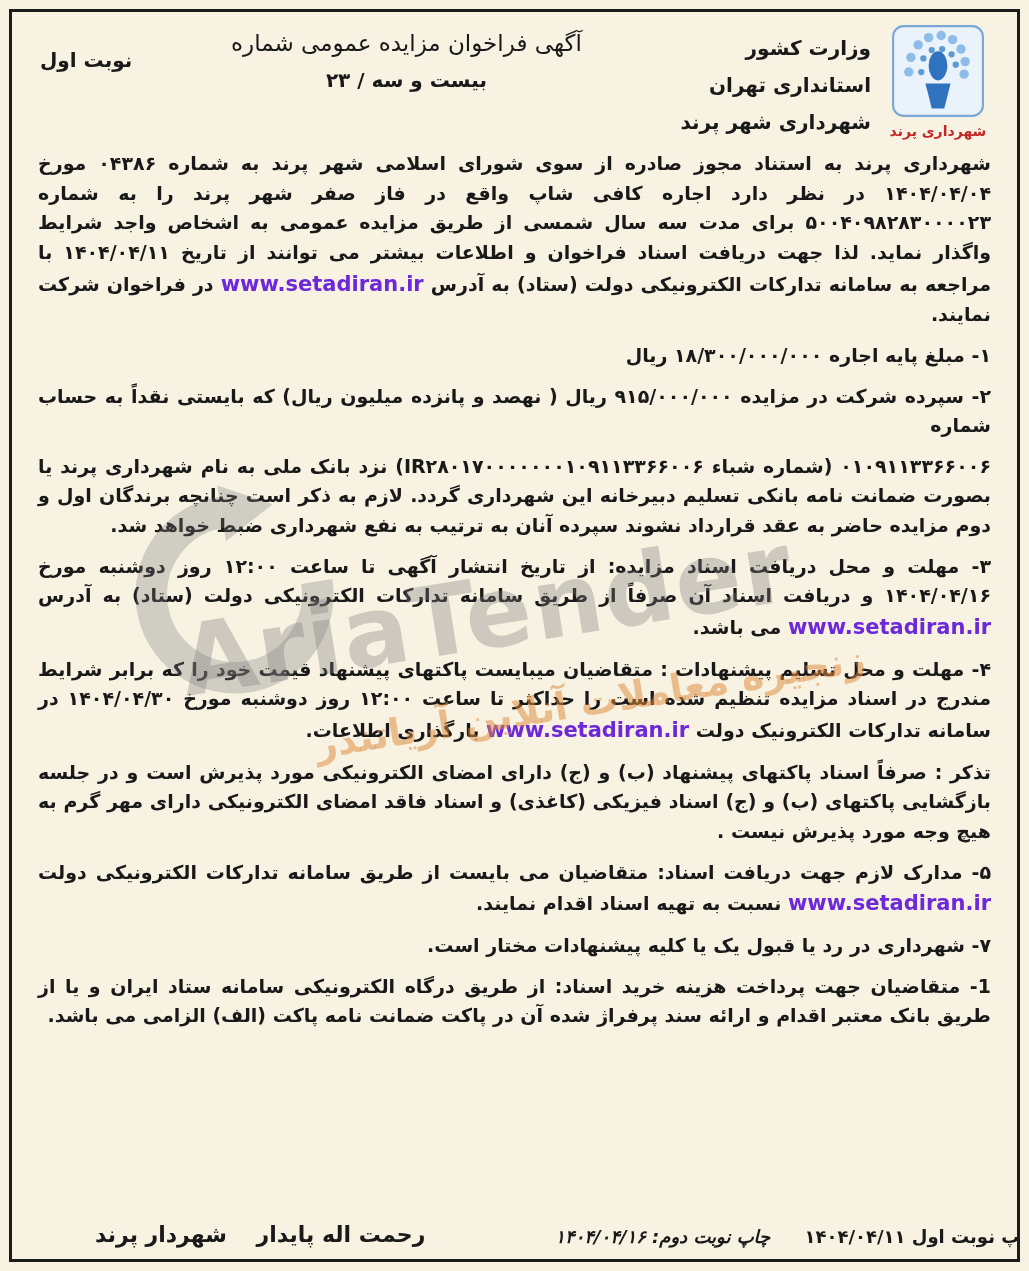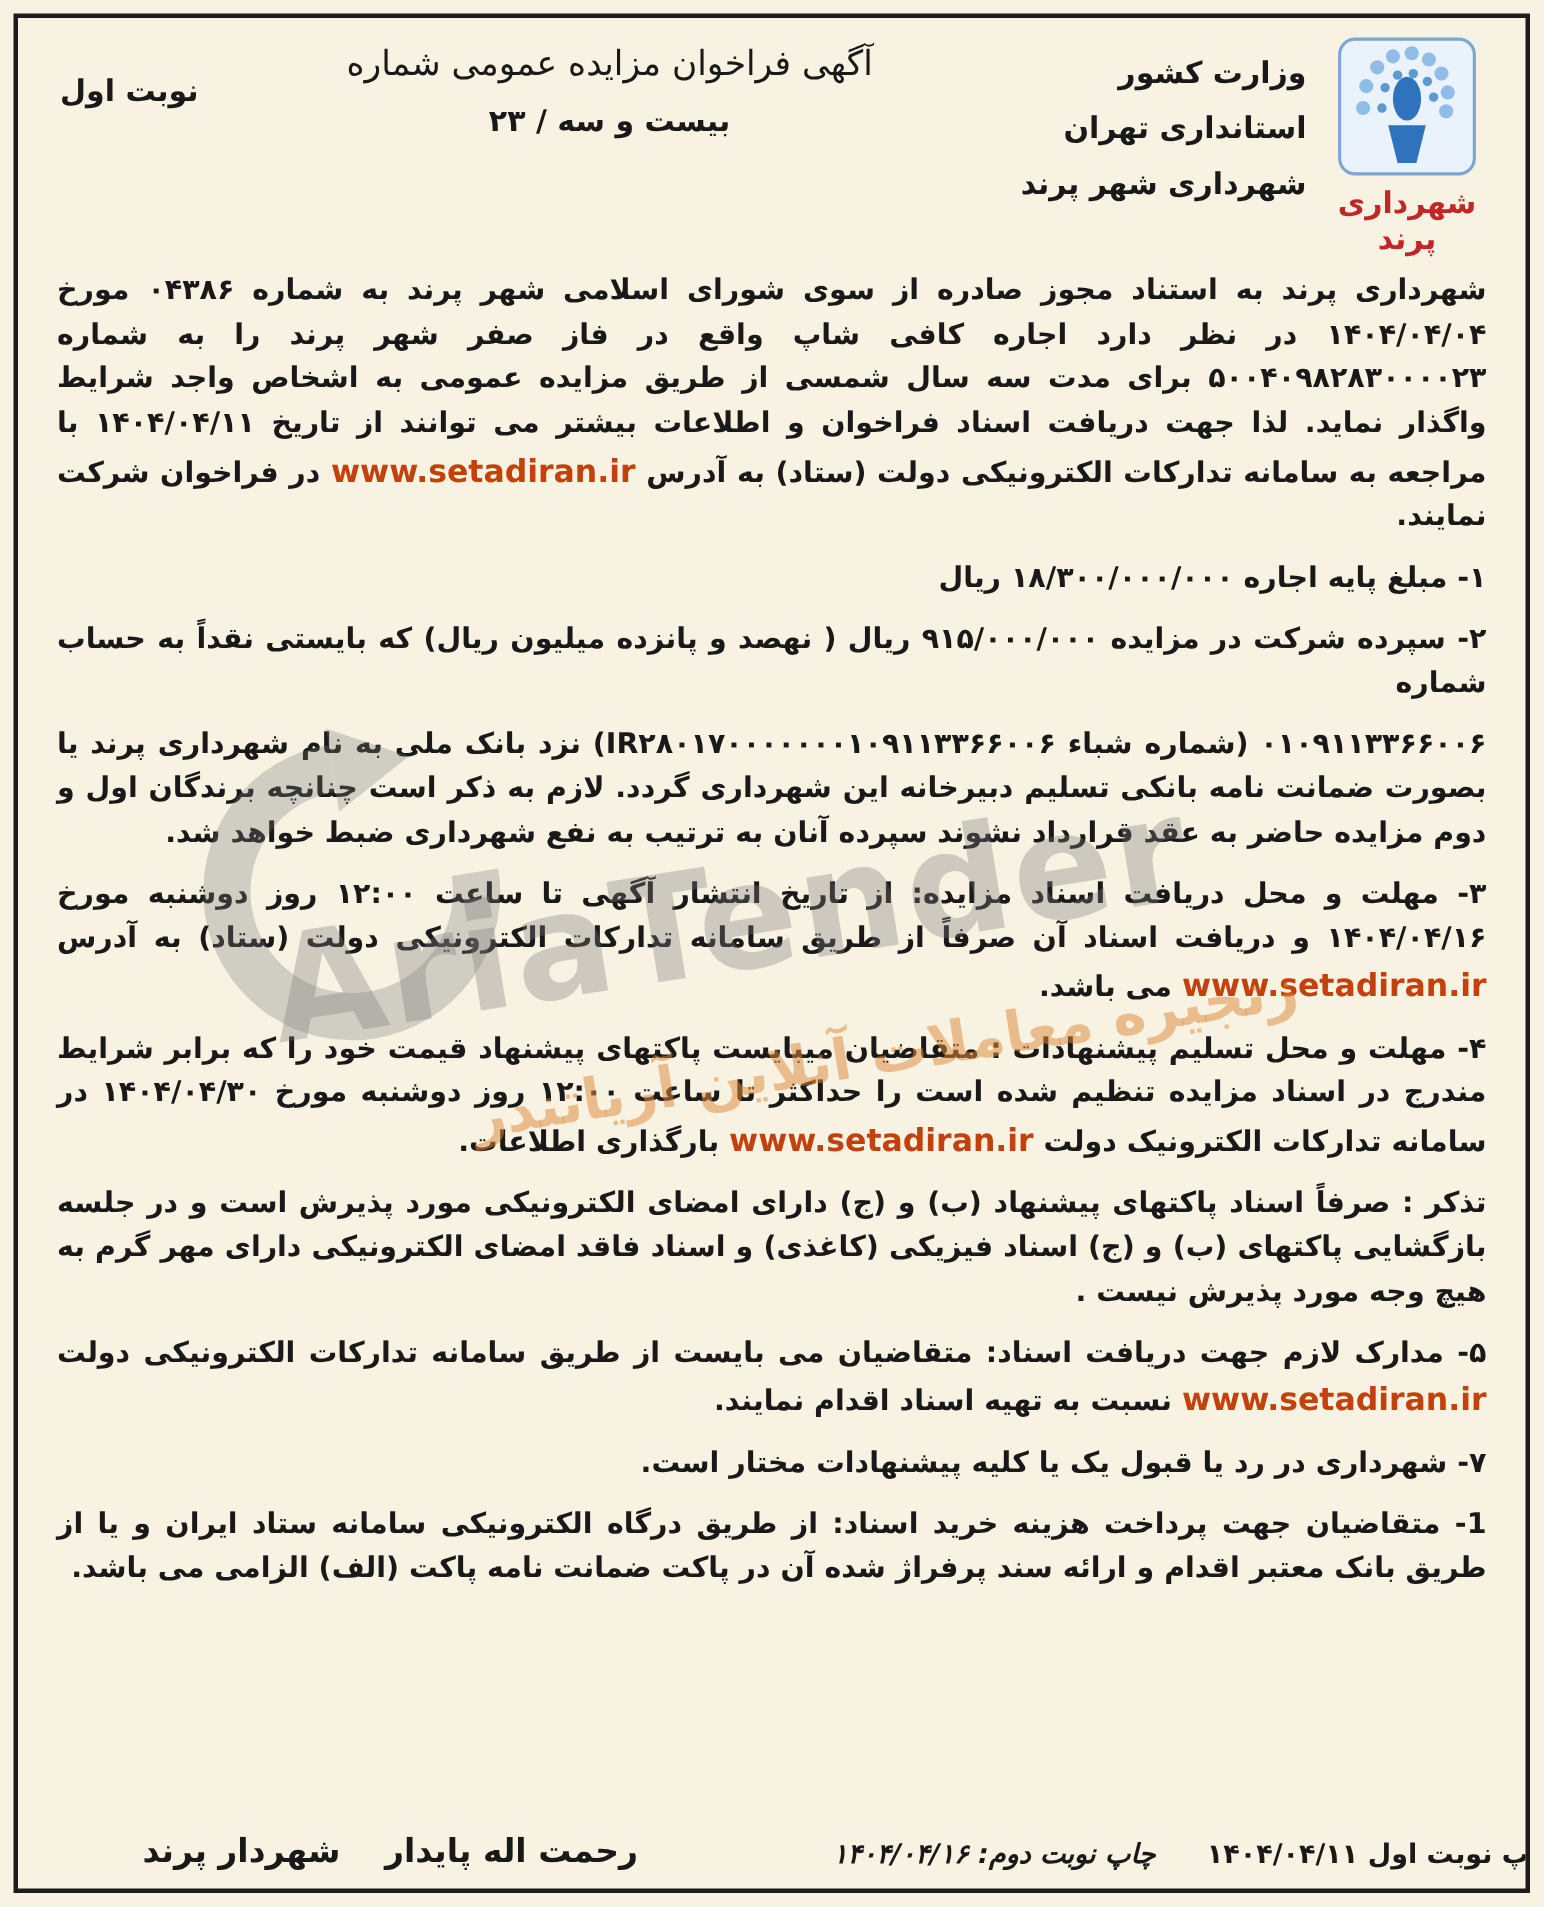--- a/index.html
+++ b/index.html
@@ -16,37 +16,37 @@
     border: 3px solid #1c1c1c;
     padding: 12px 26px 10px;
     display: flex; flex-direction: column;
     overflow: hidden;
     direction: rtl;
     background: transparent;
   }
   
   .header { display: flex; align-items: flex-start; gap: 14px; margin-bottom: 8px; }
   .logo-block { flex: 0 0 auto; width: 106px; text-align: center; }
-  .logo-caption { color: #c22727; font-weight: bold; font-size: 20px; margin-top: 1px; }
+  .logo-caption { color: #c22727; font-weight: bold; font-size: 14px; margin-top: 1px; }
   .org-lines { flex: 0 0 auto; font-size: 20px; font-weight: bold; line-height: 1.85; padding-top: 6px; min-width: 160px; }
   .title-block { flex: 1 1 auto; text-align: center; padding-top: 6px; }
   .title-l1 { font-size: 23px; font-weight: normal; white-space: nowrap; }
   .title-l2 { font-size: 20px; font-weight: bold; direction: ltr; margin-top: 12px; }
   .edition { flex: 0 0 auto; font-size: 20px; font-weight: bold; padding-top: 24px; padding-left: 2px; white-space: nowrap; }
   
   main { flex: 1 1 auto; position: relative; z-index: 1; }
   p.para {
     margin: 0 0 11px;
     font-size: 19px; font-weight: bold;
     line-height: 1.56;
     text-align: justify;
     text-align-last: right;
   }
   .link {
-    color: #c2410c; font-weight: bold; font-size: 21px;
+    color: #6d28d9; font-weight: bold; font-size: 21px;
     direction: ltr; unicode-bidi: isolate;
     text-decoration: none; cursor: pointer;
   }
   
   footer { display: flex; direction: ltr; align-items: flex-end; margin-top: auto; padding: 6px 4px 2px; position: relative; z-index: 1; }
   .signature { font-size: 22px; font-weight: bold; direction: rtl; margin-left: 53px; white-space: nowrap; }
   .signature .sig-title { margin-right: 22px; }
   .print-info { font-size: 18px; font-weight: bold; direction: rtl; margin-left: 130px; white-space: nowrap; }
   .print-info .print-second { margin-right: 28px; font-style: italic; }
   

